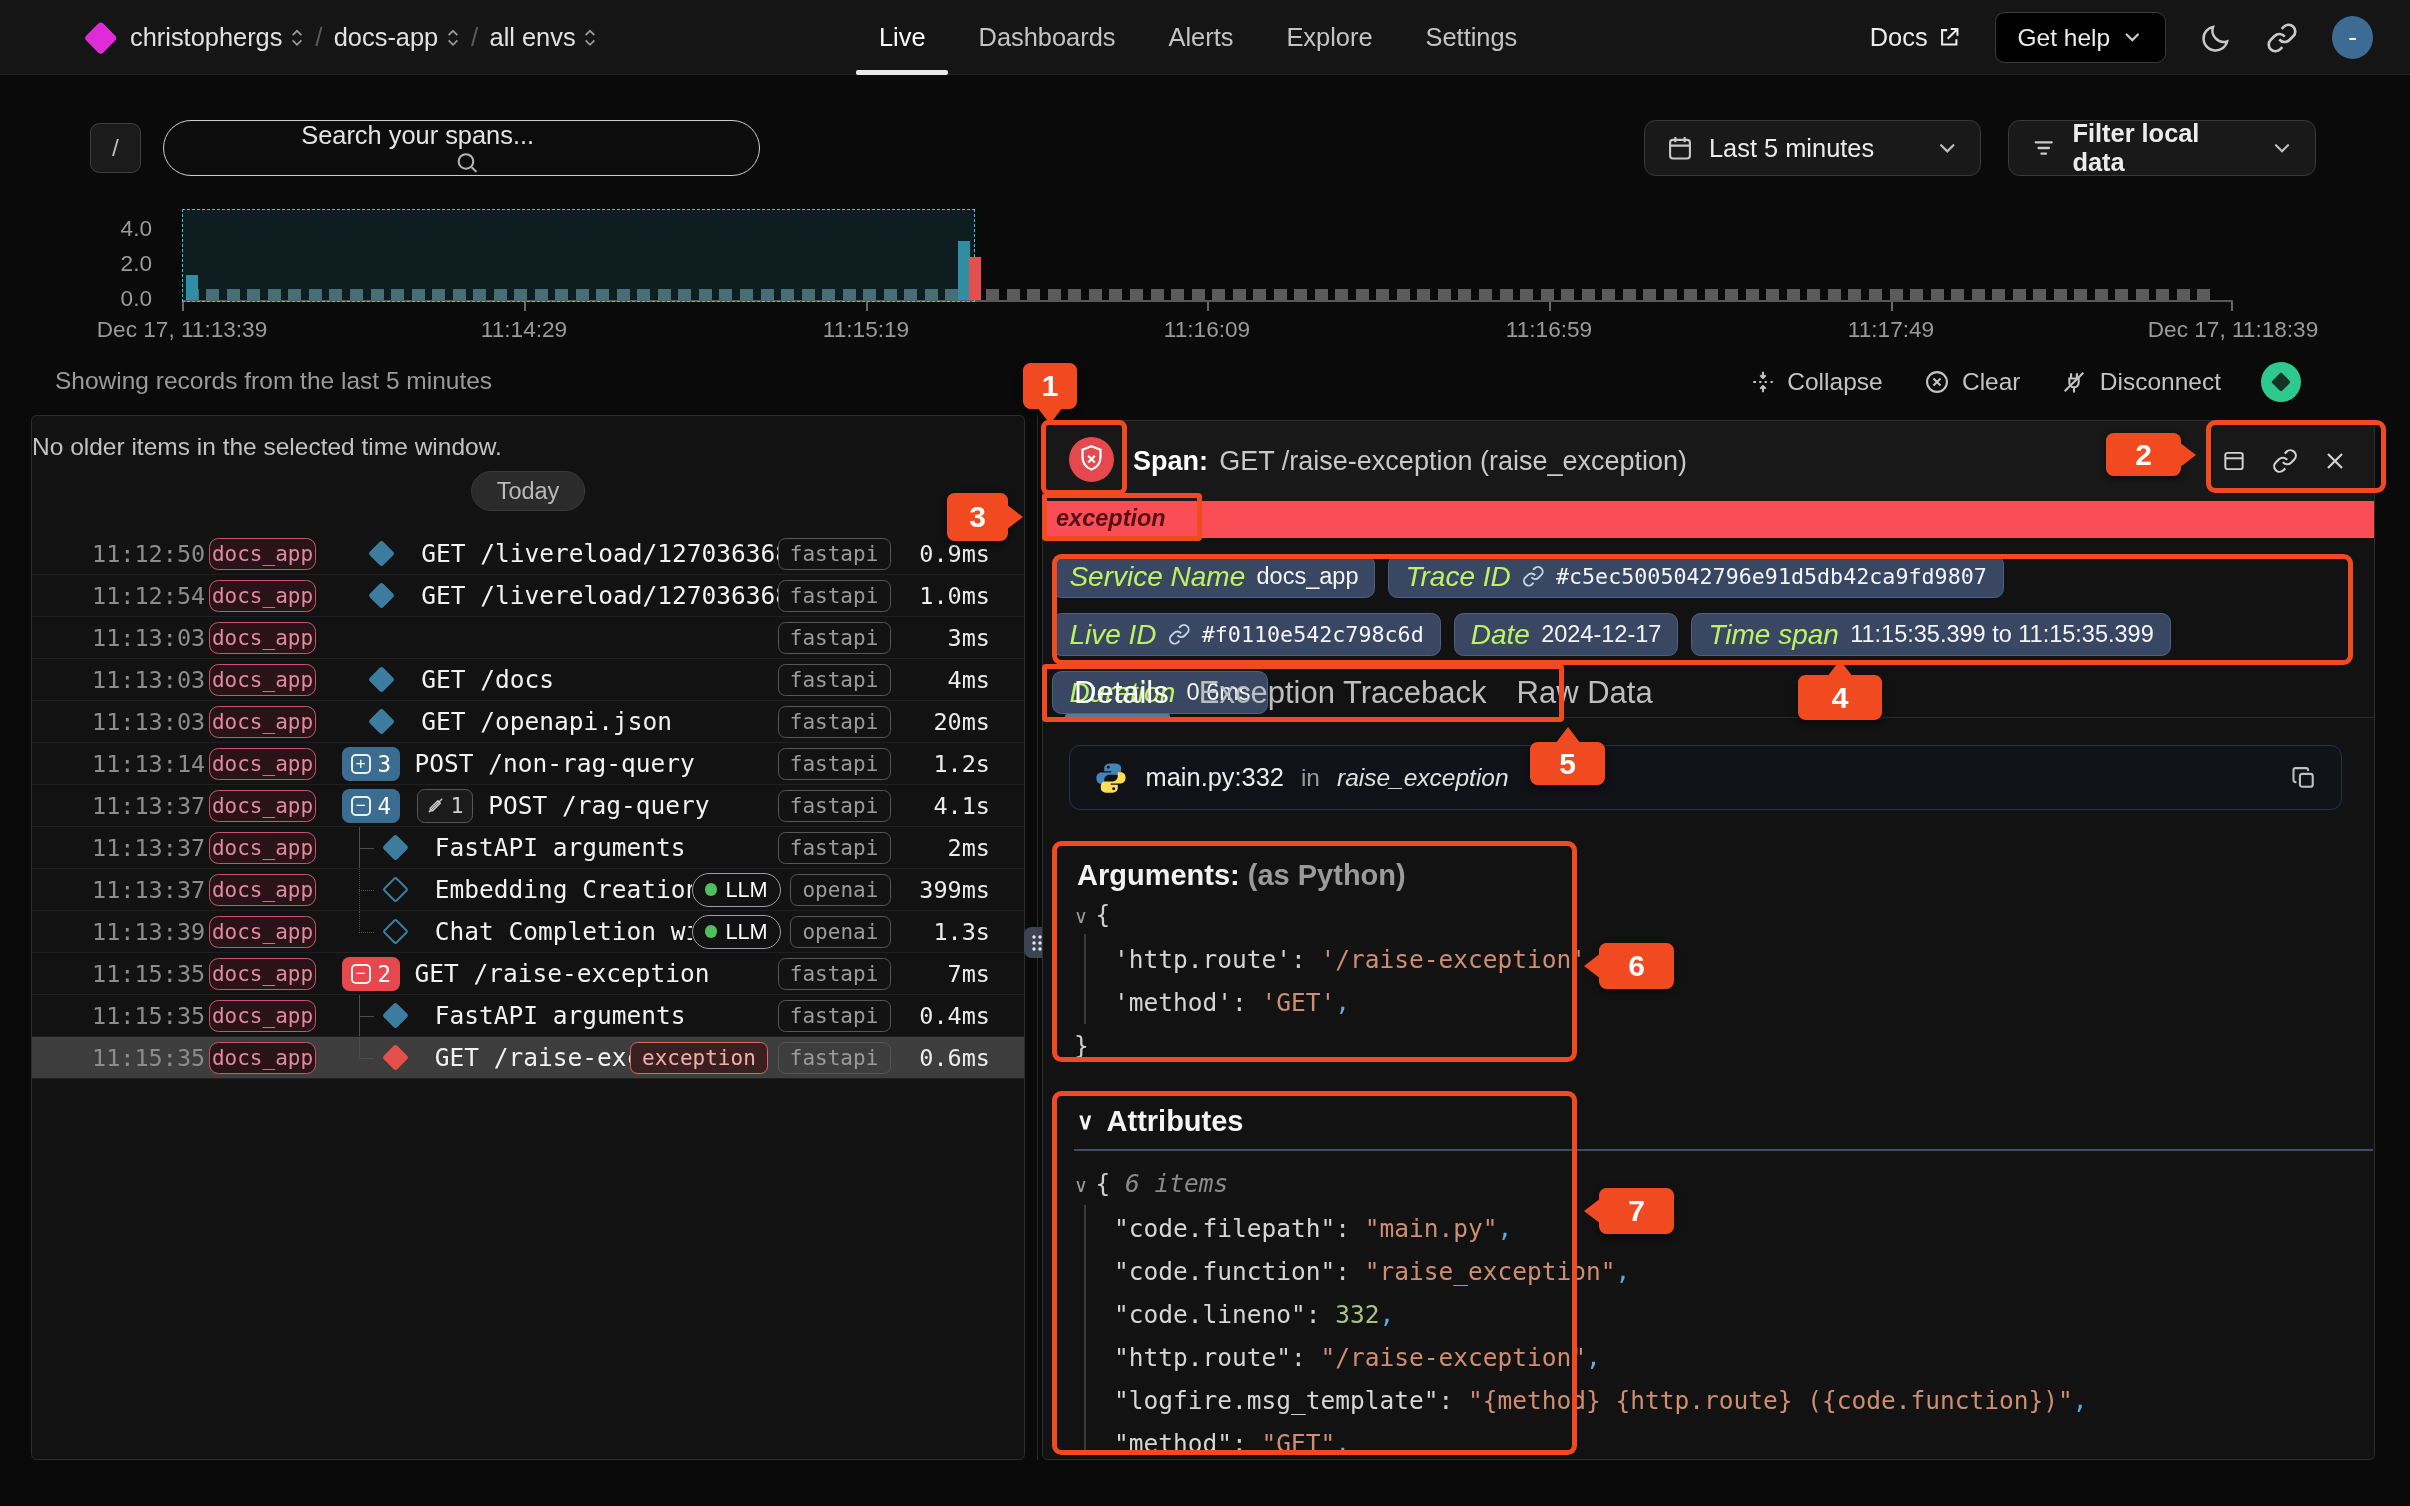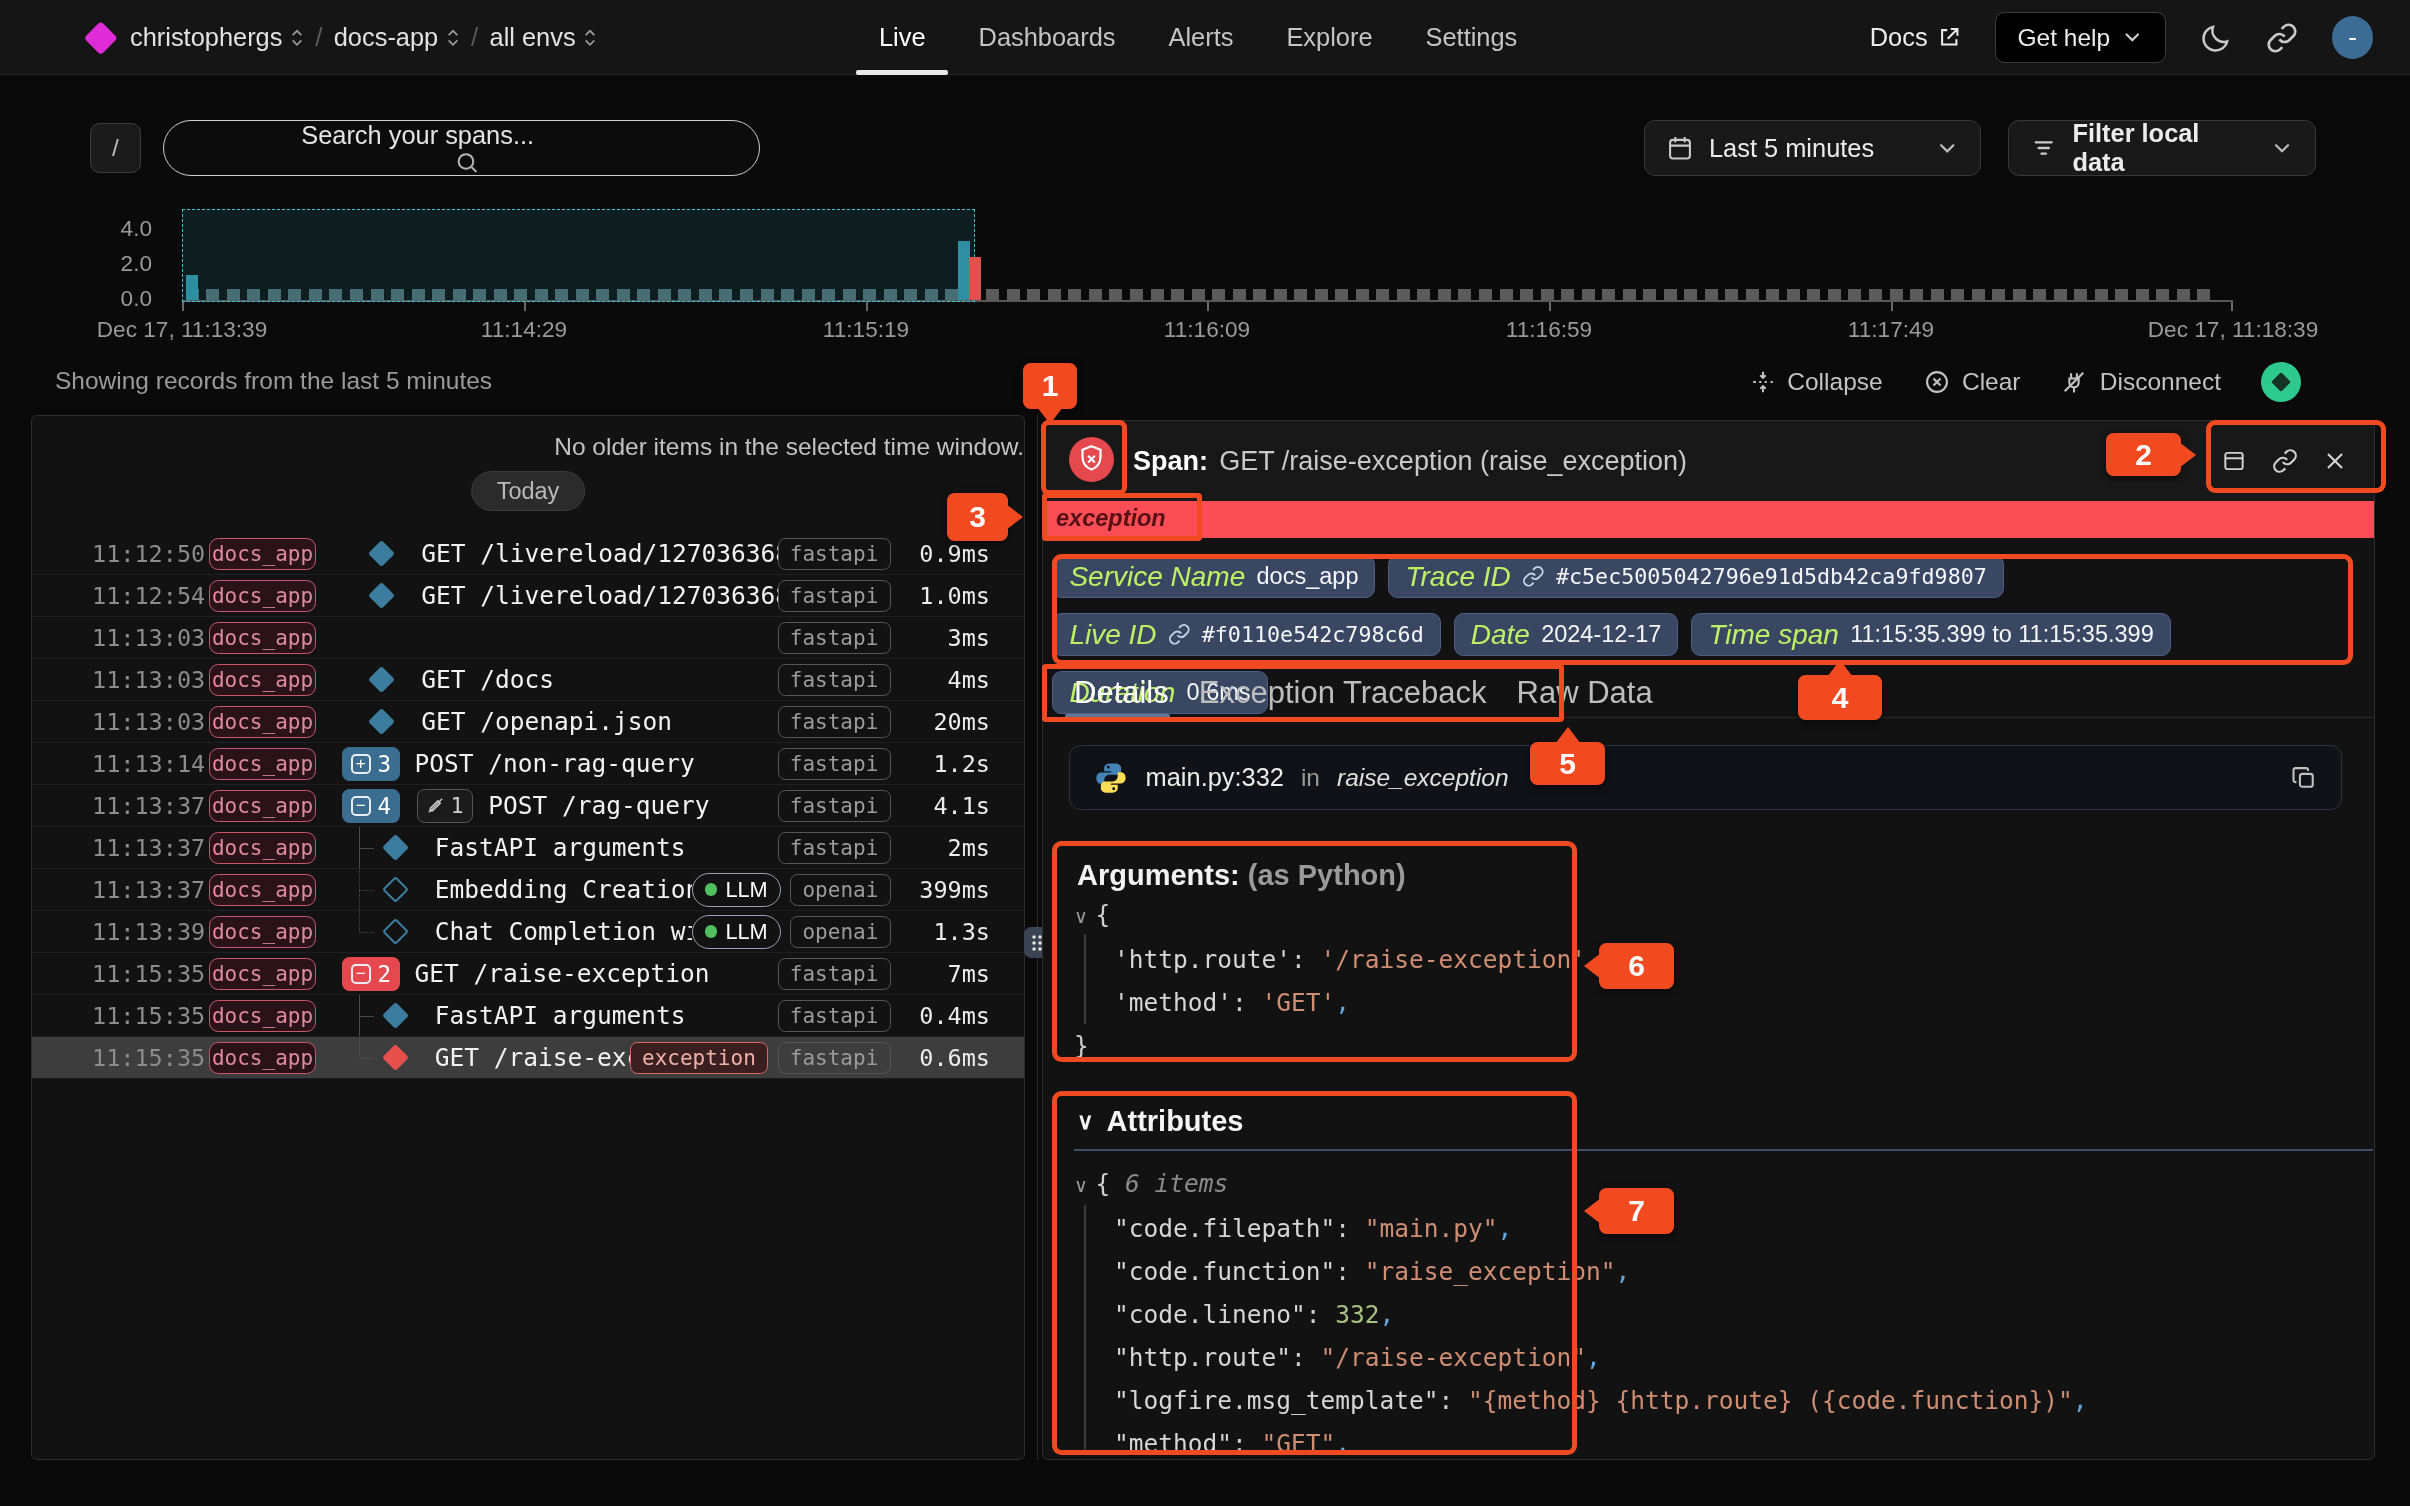--- a/index.html
+++ b/index.html
@@ -66,21 +66,21 @@
                align-items:center; gap:40px; color:#c3c3c3; font-size:24.5px; }
   .sbtn { display:flex; align-items:center; gap:11.3px; }
   .statusdot { width:40px; height:40px; border-radius:50%; background:#2ec98f;
                display:flex; align-items:center; justify-content:center; }
   .statusdot i { width:14px; height:14px; background:#143226; transform:rotate(45deg);
                  border-radius:1.9px; }
 
   
   .listpanel { position:absolute; left:31px; top:415px; width:994px; height:1045px;
                background:#121212; border:0.9px solid #2e2e2e; border-radius:5.6px; overflow:hidden; }
-  .notice { position:absolute; left:0; top:17px; width:100%; text-align:right;
+  .notice { position:absolute; left:0; top:17px; width:100%; text-align:left;
             font-size:24.5px; color:#c2c2c2; }
   .today { position:absolute; left:50%; top:55px; transform:translateX(-50%);
            height:40px; padding:0 24.5px; background:#2b2b2b; border:0.9px solid #3a3a3a;
            border-radius:20px; color:#b9b9b9; font-size:23.5px; display:flex; align-items:center; }
   #rows { position:absolute; left:0; top:117px; width:100%; }
   .row { display:flex; align-items:center; height:42px; padding-right:34px;
          border-bottom:0.9px solid #1f1f1f; }
   .row.selected { background:#3d3d3d; }
   .rtime { margin-left:60px; width:117px; font-family:"DejaVu Sans Mono",monospace;
            font-size:23.5px; color:#8c8c8c; flex:none; }

